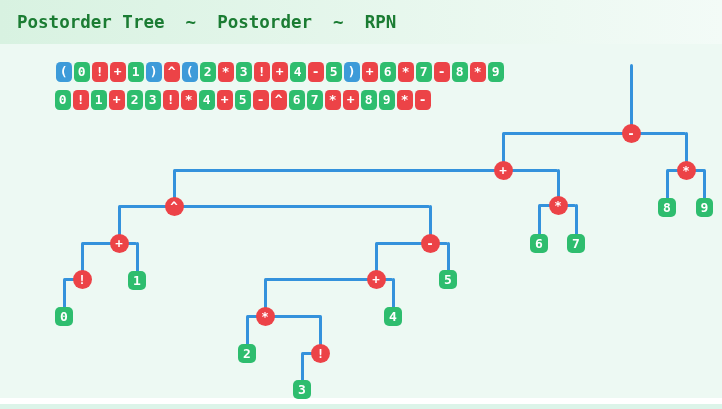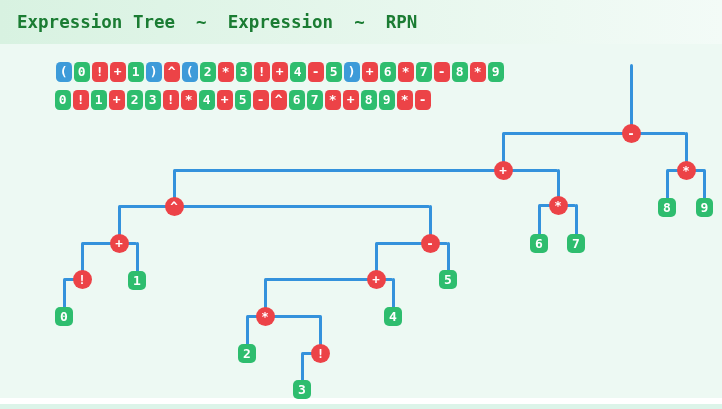--- a/index.html
+++ b/index.html
@@ -51,21 +51,21 @@
   }
   .footer-green{
     position:absolute;left:0;top:404px;width:722px;height:5px;
     background:var(--foot-green,#dcf4e9);
   }
 </style>
 </head>
 <body style="--green: #2ebd6e; --red: #ec4347; --blue: #3d9bd9; --line: #3492dc; --hdr-text: #1b7c33; --hdr-from: #d8f2e1; --hdr-to: #f3fbf7; --body-bg: #edf9f3; --foot-white: #ffffff; --foot-green: #dcf4e9;">
 
 <div class="header">
-  <div class="title">Expression Tree  ~  Expression  ~  RPN</div>
+  <div class="title">Postorder Tree  ~  Postorder  ~  RPN</div>
 </div>
 
 <div class="canvas">
   <div class="token-row" id="infix-row">
       <span class="tok k-p">(</span>
       <span class="tok k-n">0</span>
       <span class="tok k-o">!</span>
       <span class="tok k-o">+</span>
       <span class="tok k-n">1</span>
       <span class="tok k-p">)</span>

